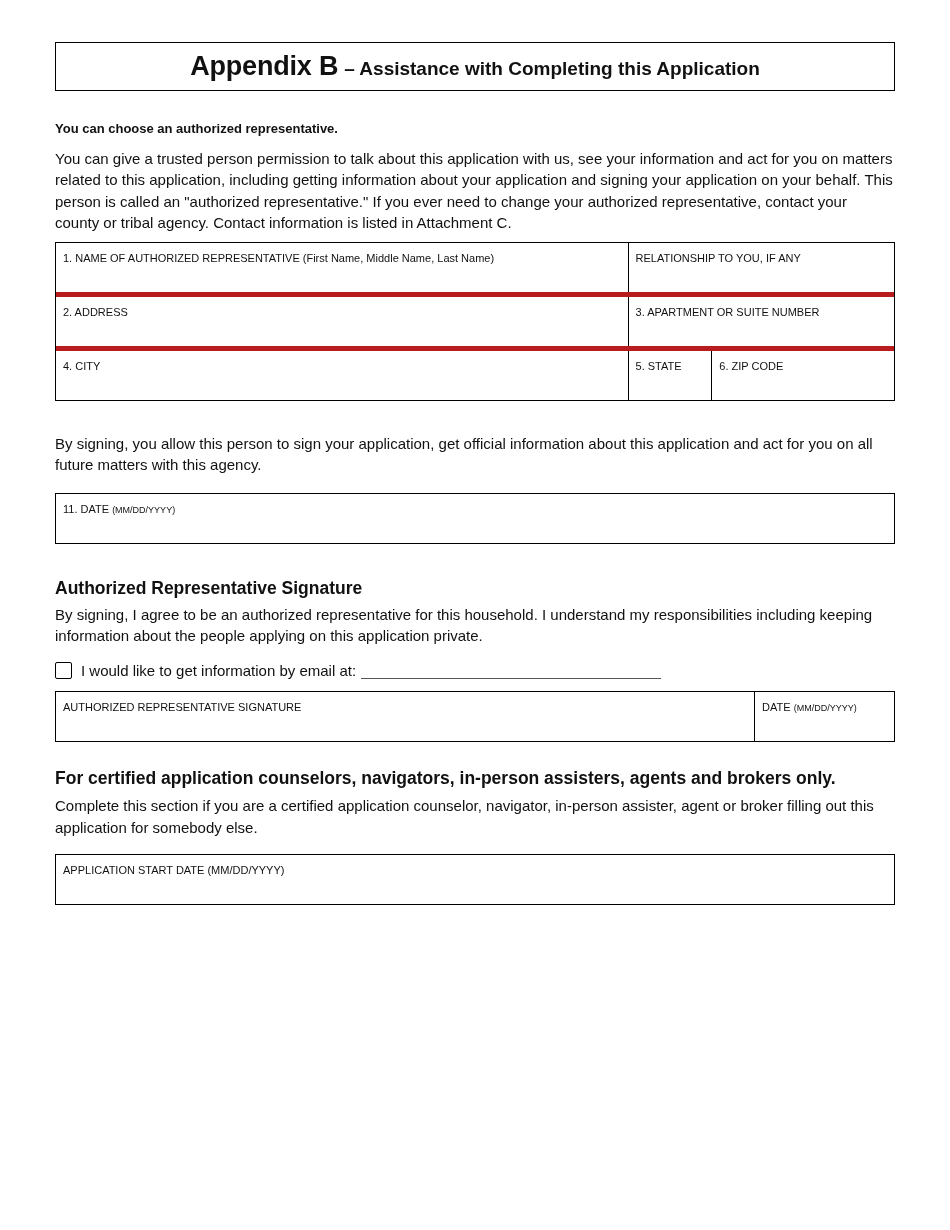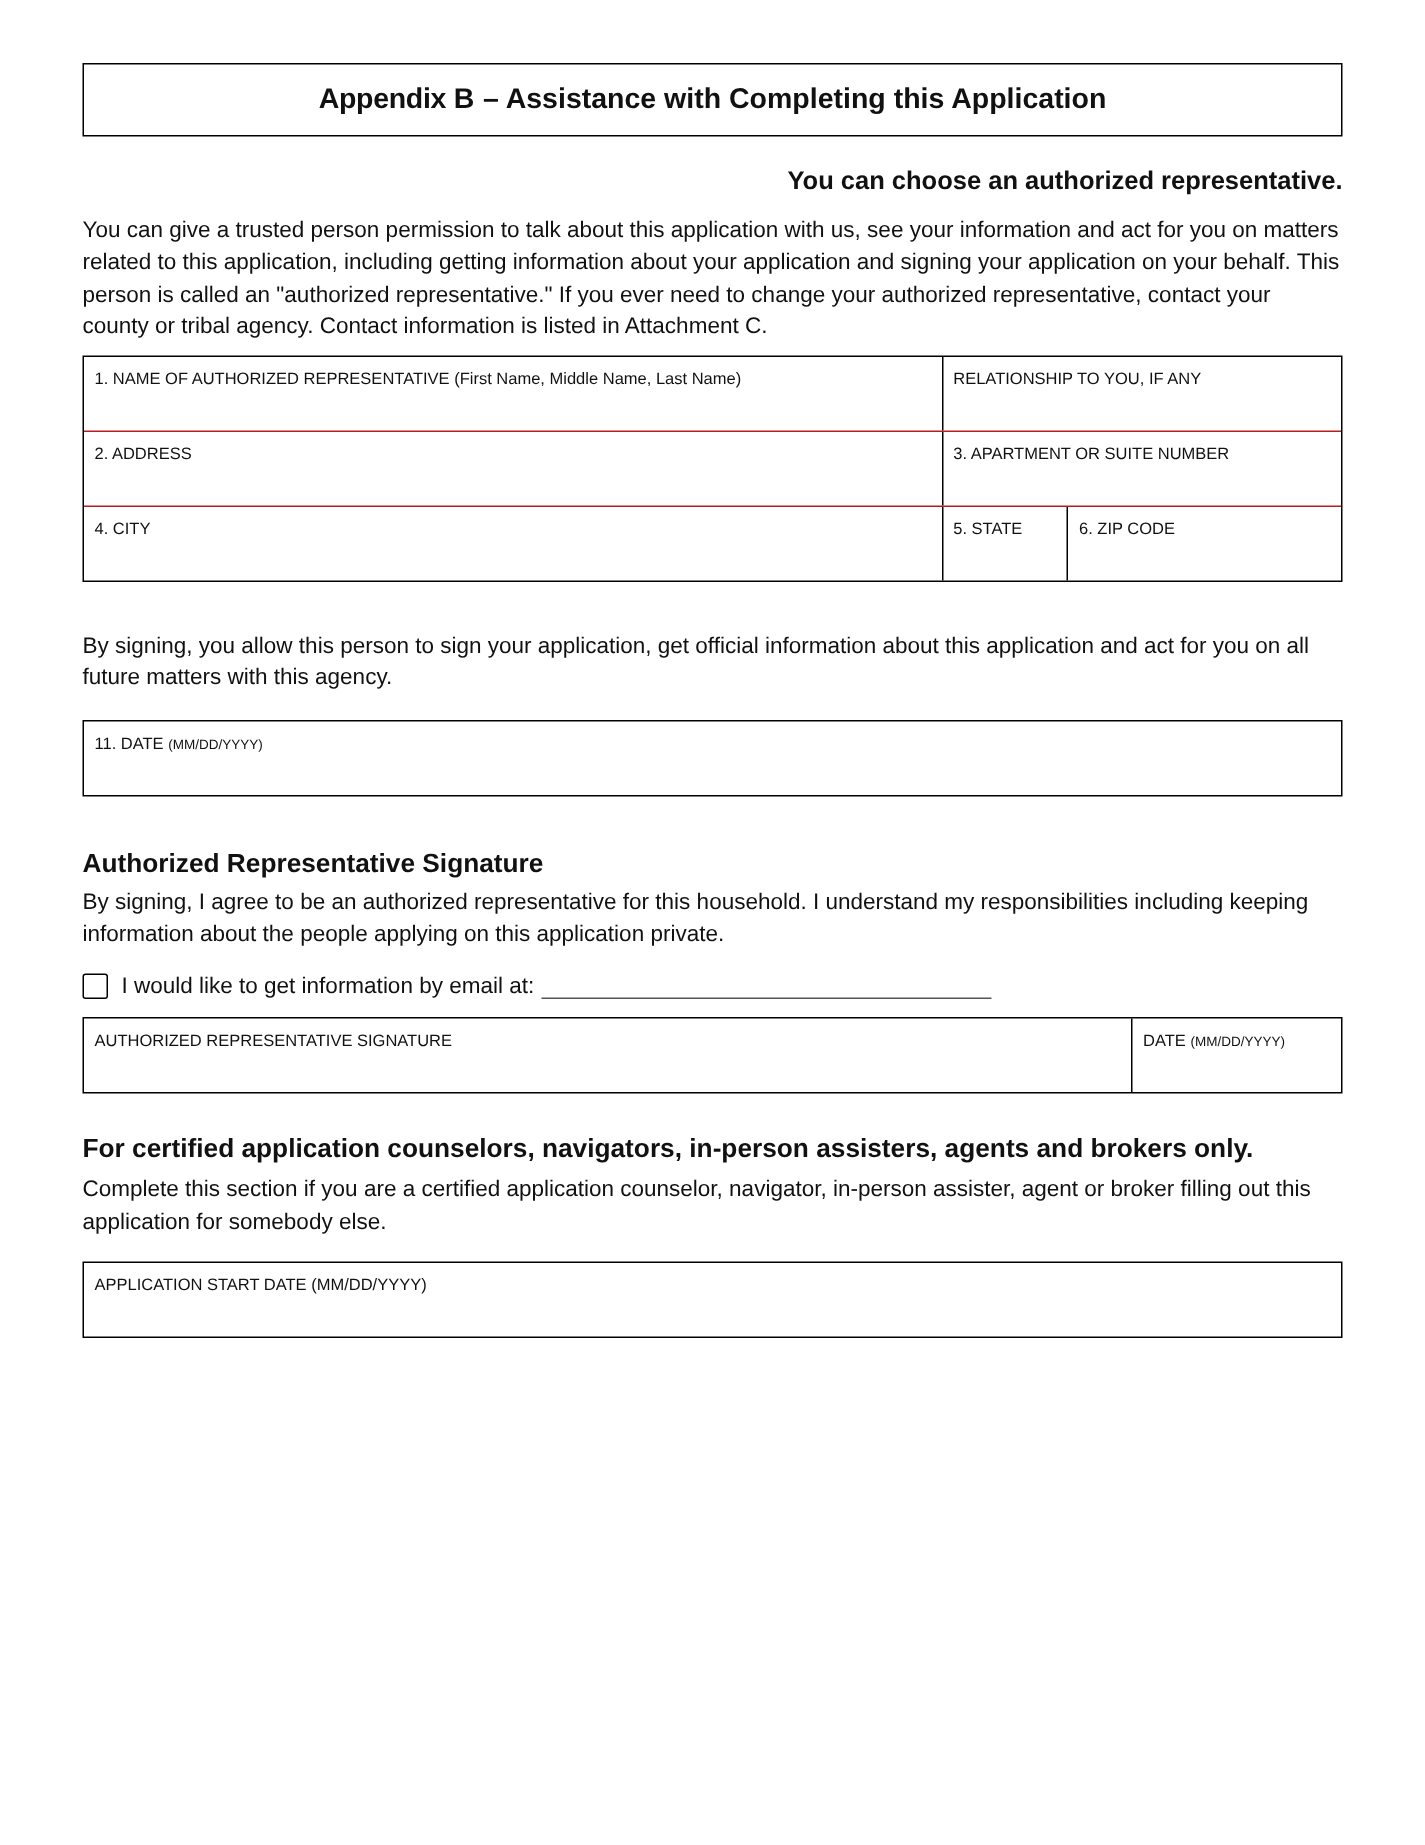--- a/index.html
+++ b/index.html
@@ -26,36 +26,35 @@
   .title-box {
     margin-top: 42px;
     border: 1px solid #000;
     height: 49px;
     display: flex;
     align-items: center;
     justify-content: center;
   }
   .title-line { white-space: nowrap; }
   .t-main {
-    font-size: 19px;
+    font-size: 27px;
     font-weight: bold;
     letter-spacing: -0.2px;
   }
   .t-sub {
     font-size: 19px;
     font-weight: bold;
     margin-left: 6px;
   }
 
   
   .intro-heading {
-    margin-top: 20px;
-    font-size: 17px;
-    font-weight: bold;
-    text-align: right;
+    margin-top: 30px;
+    font-size: 13px;
+    font-weight: bold;
   }
   p.body-text {
     margin-top: 12px;
     font-size: 15px;
     line-height: 1.42;
   }
 
   
   h2.section-heading {
     margin-top: 22px;
@@ -63,21 +62,21 @@
     font-weight: bold;
   }
 
   
   .form-table {
     border: 1px solid #000;
     margin-top: 9px;
     width: 100%;
   }
   .ft-row { display: flex; }
-  .ft-row + .ft-row { border-top: 1px solid #b91c1c; }
+  .ft-row + .ft-row { border-top: 5px solid #b91c1c; }
   .cell {
     padding: 5px 7px;
     height: 49px;
     overflow: hidden;
   }
   .cell + .cell { border-left: 1px solid #000; }
   .cell-label {
     font-size: 11px;
     line-height: 1.2;
     color: #111;

